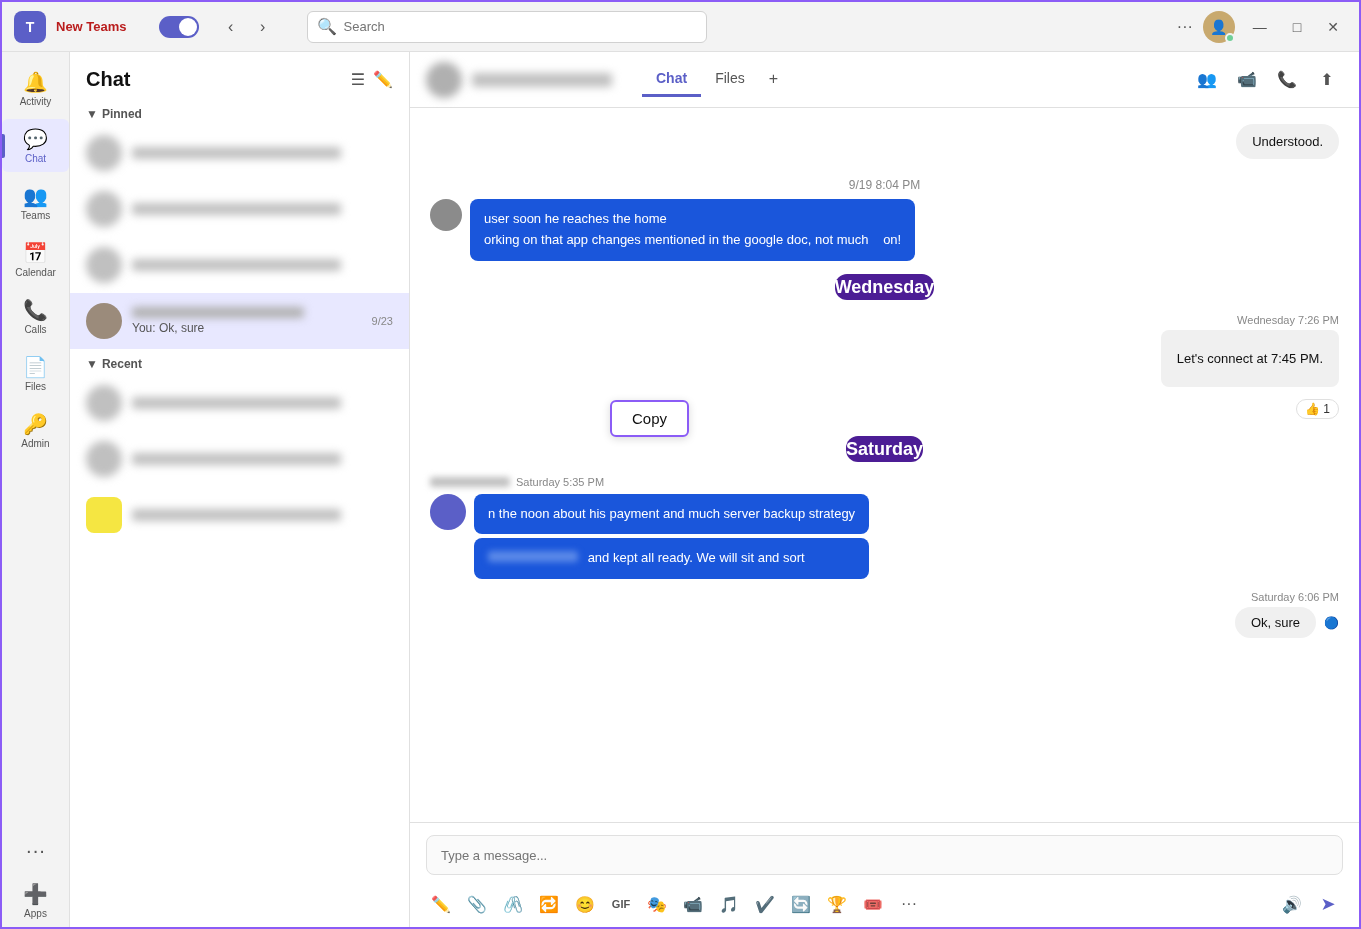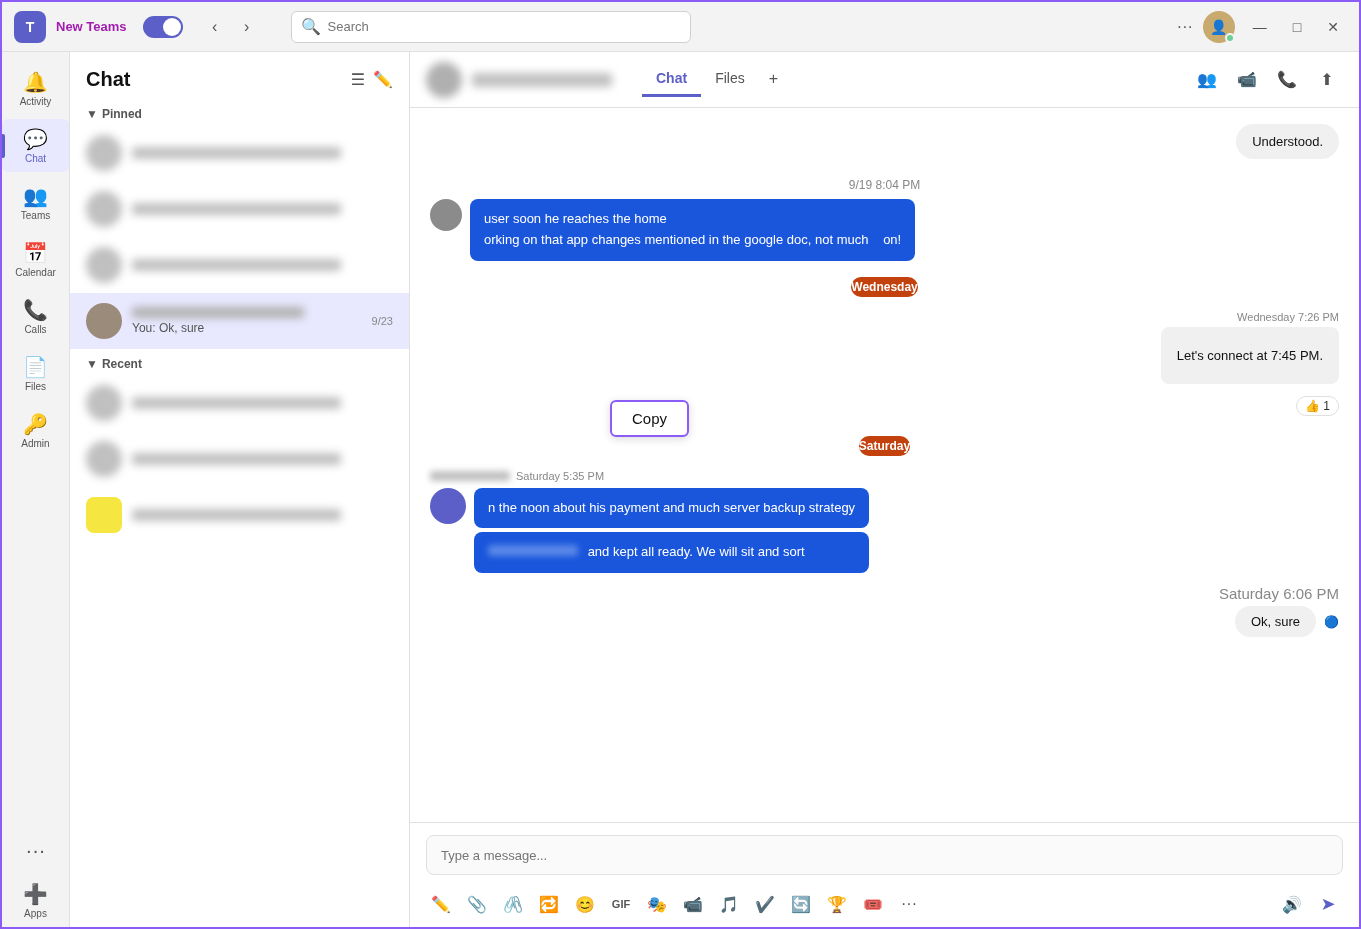--- a/index.html
+++ b/index.html
@@ -16,21 +16,21 @@
       border-bottom: 1px solid #e0e0e0;
       flex-shrink: 0;
     }
     .title-bar-logo {
       width: 32px; height: 32px;
       background: #5b5fc7;
       border-radius: 8px;
       display: flex; align-items: center; justify-content: center;
       color: #fff; font-weight: bold; font-size: 14px;
     }
-    .title-bar-app-name { font-size: 13px; font-weight: 600; color: #a21caf; margin-right: 6px; }
+    .title-bar-app-name { font-size: 13px; font-weight: 600; color: #b91c1c; margin-right: 22px; }
     .toggle-switch {
       width: 40px; height: 22px;
       background: #5b5fc7;
       border-radius: 11px;
       position: relative;
       display: flex; align-items: center;
     }
     .toggle-switch::after {
       content: '';
       width: 18px; height: 18px;
@@ -213,25 +213,25 @@
     .msg-avatar-blue {
       width: 36px; height: 36px; border-radius: 50%;
       background: #5b5fc7; margin-right: 8px; flex-shrink: 0;
     }
 
     .day-divider {
       text-align: center;
       margin: 16px 0;
     }
     .day-divider span {
-      background: #c2410c;
+      background: #4c1d95;
       color: #fff;
       padding: 3px 0;
       border-radius: 12px;
-      font-size: 12px;
+      font-size: 18px;
       font-weight: 600;
     }
 
     .understood-bubble {
       background: #f0f0f0;
       padding: 10px 16px;
       border-radius: 18px;
       font-size: 13px;
       color: #111;
       display: inline-block;
@@ -543,21 +543,21 @@
             </div>
             <div style="background:#1a56db; color:#fff; padding:10px 14px; border-radius:8px; font-size:13px; line-height:1.6; margin-top:4px; user-select:text;">
               <span style="width:90px; height:11px; background:#5b89e8; border-radius:3px; display:inline-block; margin-right:6px; filter:blur(3px);"></span>
               <span>and kept all ready. We will sit and sort</span>
             </div>
           </div>
         </div>
       </div>
 
       <div style="margin-top:8px;">
-        <div style="text-align:right; font-size:15px; color:#888; margin-bottom:4px;">Saturday 6:06 PM</div>
+        <div style="text-align:right; font-size:11px; color:#888; margin-bottom:4px;">Saturday 6:06 PM</div>
         <div class="msg-row right">
           <div style="display:flex; align-items:center; gap:4px;">
             <span class="ok-sure-bubble">Ok, sure</span>
             <span class="status-icon">🔵</span>
           </div>
         </div>
       </div>
 
     </div>
 

